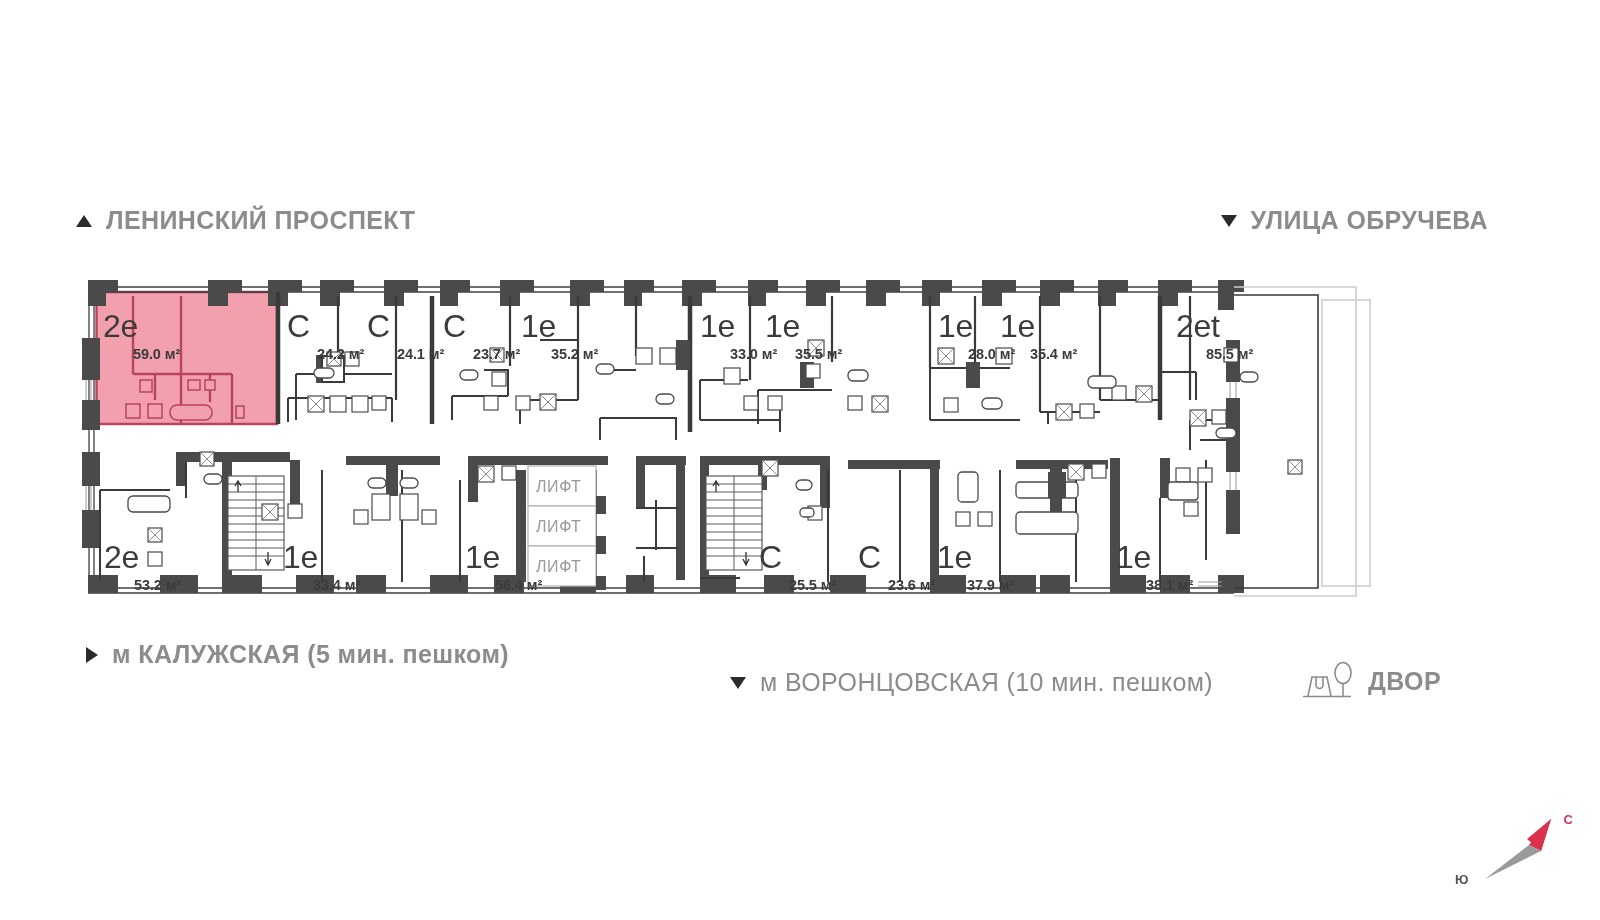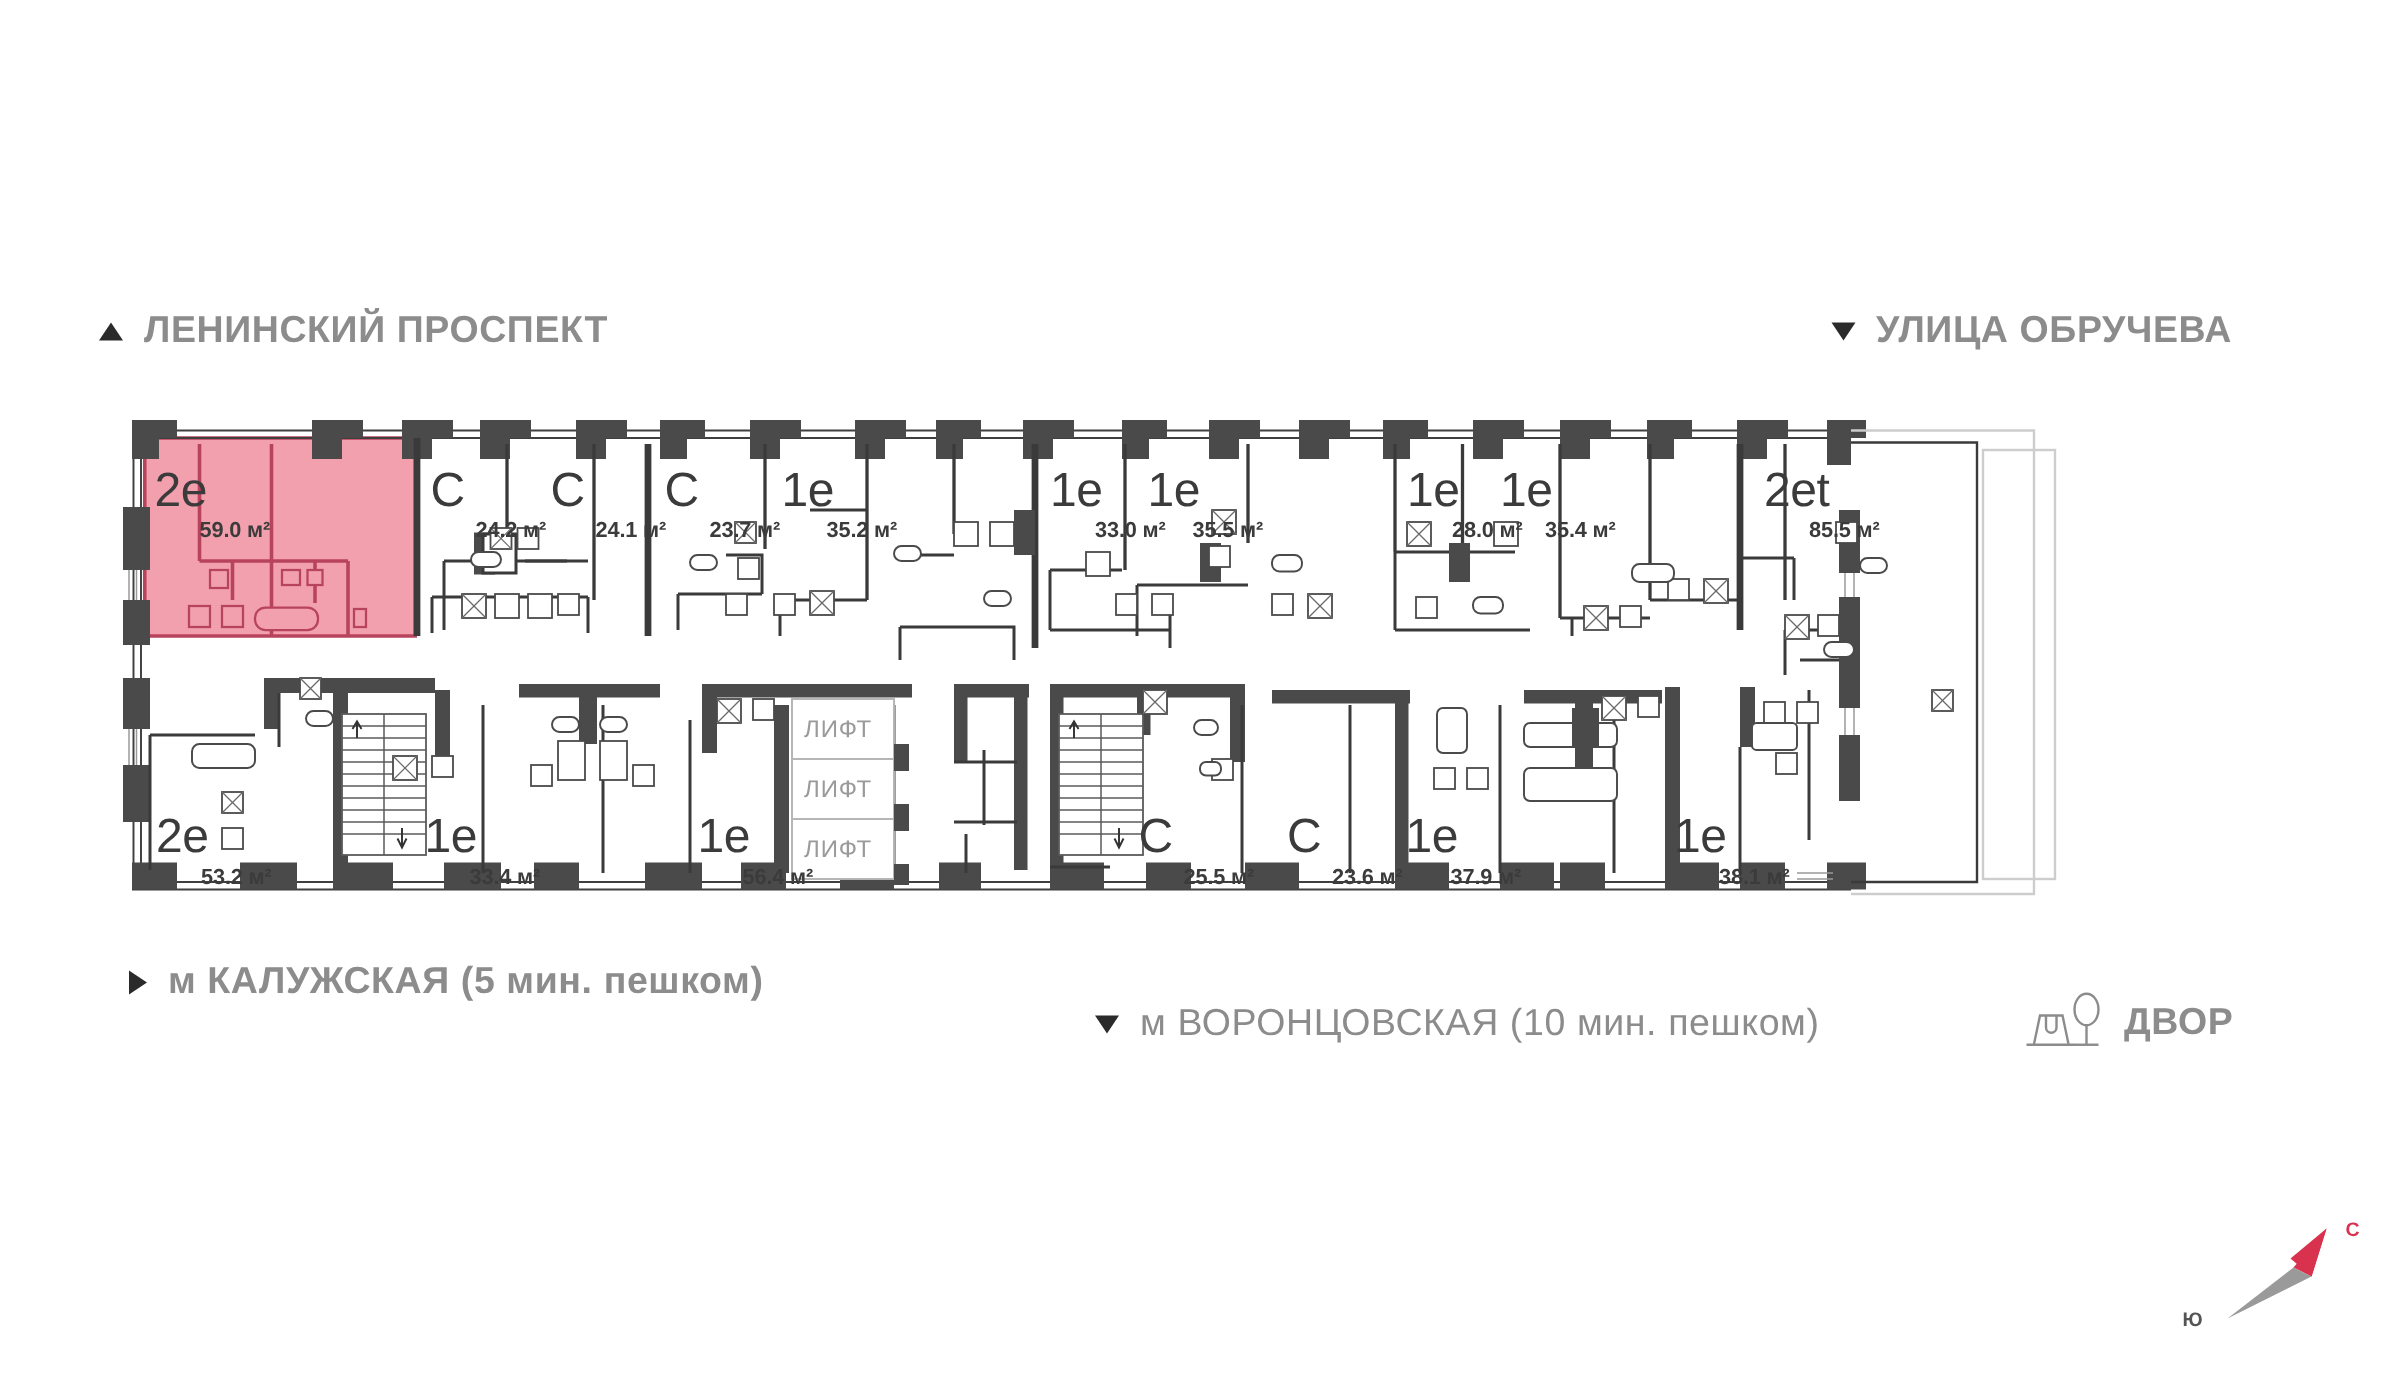--- a/index.html
+++ b/index.html
@@ -22,25 +22,25 @@
     align-items: center;
     gap: 14px;
     color: #8c8c8c;
     font-size: 25px;
     font-weight: 700;
     letter-spacing: 0.4px;
     white-space: nowrap;
   }
   .landmark .tri { flex: 0 0 auto; }
 
-  #landmark-top-left  { left: 66px;  top: 206px; }
+  #landmark-top-left  { left: 76px;  top: 206px; }
   #landmark-top-right { right: 112px; top: 206px; }
   #landmark-bottom-left { left: 86px; top: 640px; font-weight: 600; }
   #landmark-bottom-mid  { left: 730px; top: 668px; font-weight: 400; }
-  #legend-yard { position: absolute; left: 1348px; top: 660px;
+  #legend-yard { position: absolute; left: 1300px; top: 660px;
                  display: flex; align-items: center; gap: 14px; }
   #legend-yard .yard-text {
     color: #8c8c8c; font-size: 25px; font-weight: 700; letter-spacing: .4px;
   }
 
   .tri-up    { width:0;height:0;border-left:8px solid transparent;border-right:8px solid transparent;border-bottom:12px solid #2b2b2b; }
   .tri-down  { width:0;height:0;border-left:8px solid transparent;border-right:8px solid transparent;border-top:12px solid #2b2b2b; }
   .tri-right { width:0;height:0;border-top:8px solid transparent;border-bottom:8px solid transparent;border-left:12px solid #2b2b2b; }
 
   

